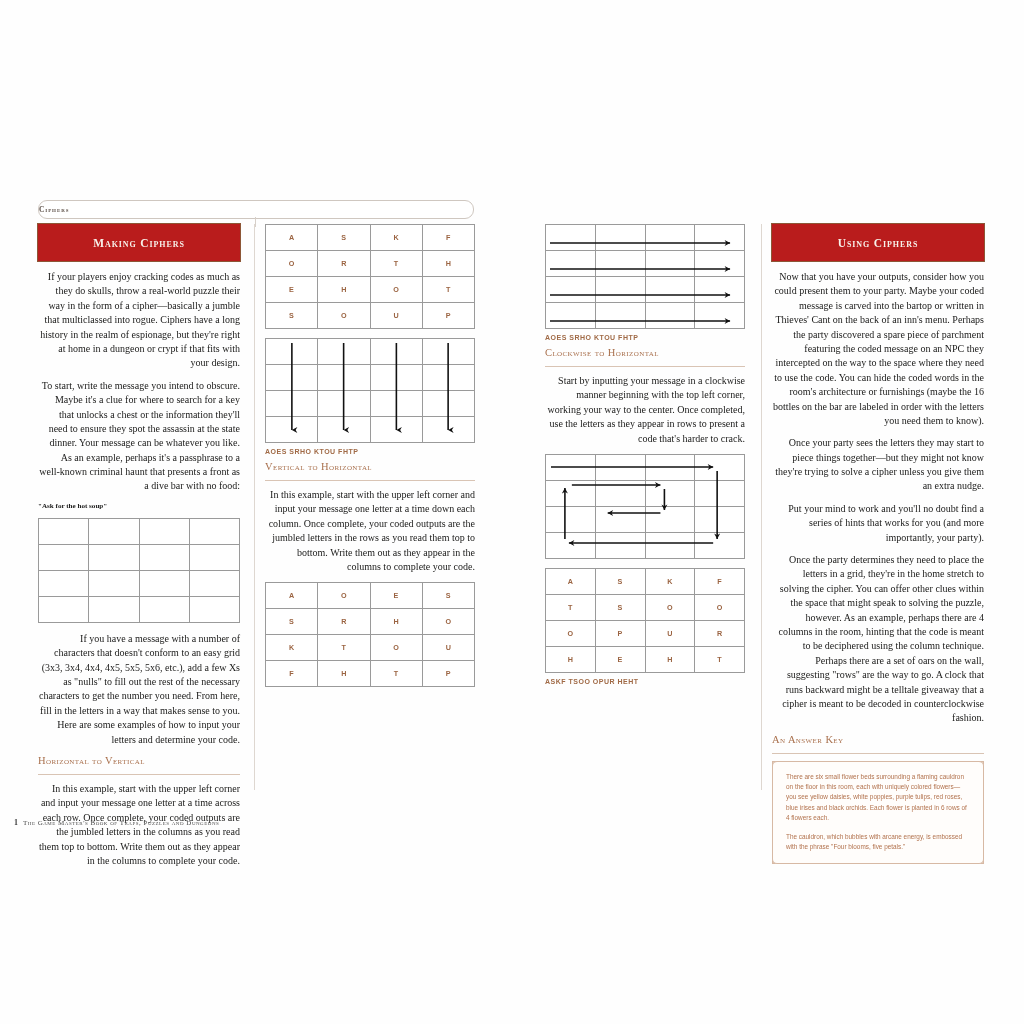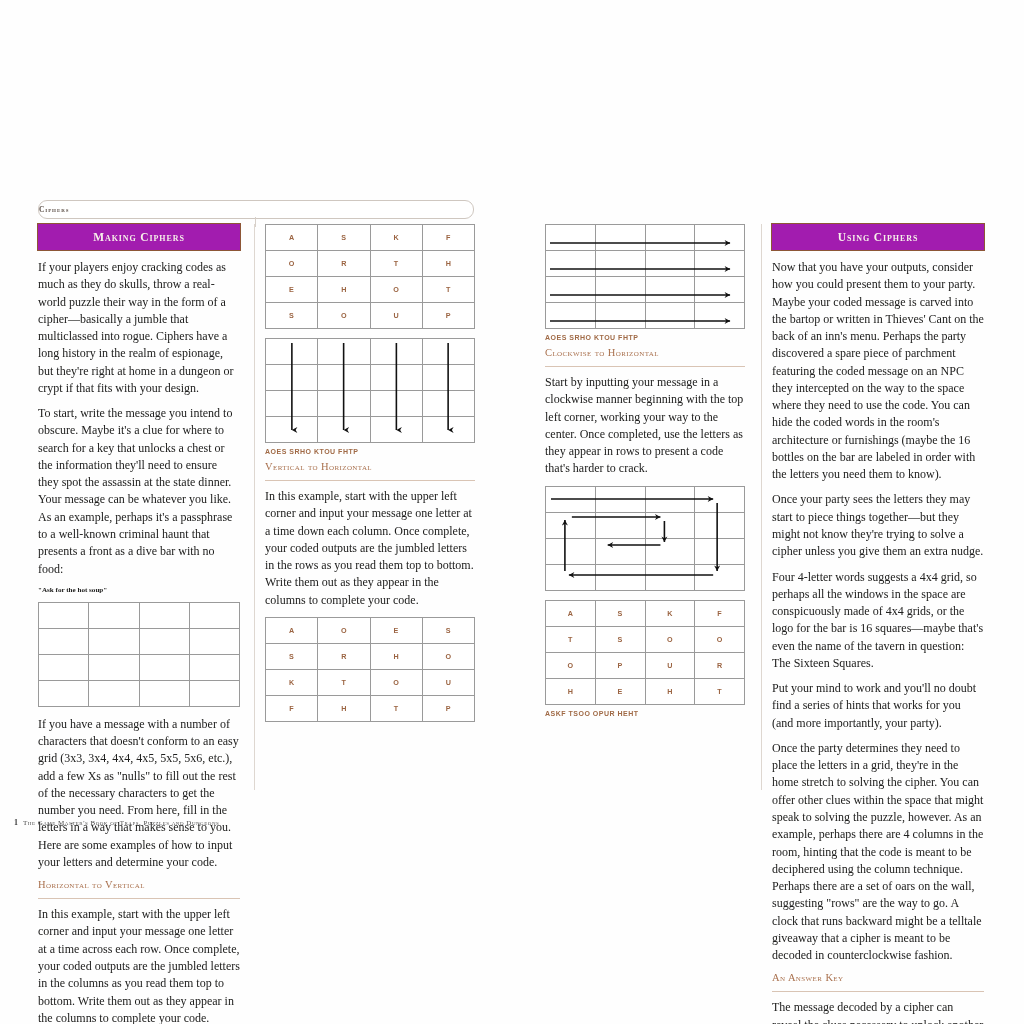--- a/index.html
+++ b/index.html
@@ -36,34 +36,34 @@
   #col2{left:265px;width:210px;}
   #col3{left:545px;width:200px;}
   #col4{left:772px;width:212px;}
 
   .vrule{position:absolute;width:1px;background:#ded7d0;}
   #vrule1{left:254px;top:224px;height:566px;}
   #vrule2{left:761px;top:224px;height:566px;}
 
   
   .banner{
-    height:26px;background:#a21caf;
+    height:37px;background:#b91c1c;
     display:flex;align-items:center;justify-content:center;
     margin-bottom:9px;
     box-shadow:0 0 0 1px #8d5636;
   }
   .banner span{
     color:#f7f1ea;font-variant:small-caps;font-weight:700;
     font-size:11.5px;letter-spacing:.9px;
     font-family:"Liberation Serif", serif;
   }
   
   p.body{
-    font-size:12px;line-height:1.44;margin:0 0 8px 0;
-    text-align:left;color:#20201f;
+    font-size:10px;line-height:1.44;margin:0 0 8px 0;
+    text-align:right;color:#20201f;
     font-family:"Liberation Serif", serif;
   }
   p.quote{
     font-size:7.1px;font-weight:700;margin:0 0 8px 0;color:#20201f;
   }
   
   .subhead{
     font-variant:small-caps;
     font-size:10.5px;letter-spacing:.4px;
     color:#a9704d;
@@ -354,25 +354,23 @@
 
     <div class="codeline">ASKF  TSOO  OPUR  HEHT</div>
   </div>
 
   <div class="col" id="col4">
     <div class="banner">
       <span>Using Ciphers</span>
     </div>
     <p class="body">Now that you have your outputs, consider how you could present them to your party. Maybe your coded message is carved into the bartop or written in Thieves' Cant on the back of an inn's menu. Perhaps the party discovered a spare piece of parchment featuring the coded message on an NPC they intercepted on the way to the space where they need to use the code. You can hide the coded words in the room's architecture or furnishings  (maybe the 16 bottles on the bar are labeled in order with the letters you need them to know).</p>
     <p class="body">Once your party sees the letters they may start to piece things together—but they might not know they're trying to solve a cipher unless you give them an extra nudge.</p>
-    <p class="body">Four 4-letter words suggests a 4x4 grid, so perhaps all the windows in the space are conspicuously made of 4x4 grids, or the logo for the bar is 16 squares—maybe that's even the name of the tavern in question: The Sixteen Squares.</p>
     <p class="body">Put your mind to work and you'll no doubt find a series of hints that works for you (and more importantly, your party).</p>
     <p class="body">Once the party determines they need to place the letters in a grid, they're in the home stretch to solving the cipher. You can offer other clues within the space that might speak to solving the puzzle, however. As an example, perhaps there are 4 columns in the room, hinting that the code is meant to be deciphered using the column technique. Perhaps there are a set of oars on the wall, suggesting "rows" are the way to go. A clock that runs backward might be a telltale giveaway that a cipher is meant to be decoded in counterclockwise fashion.</p>
     <div class="subhead ans">An Answer Key</div>
-    <p class="body">The message decoded by a cipher can reveal the clues necessary to unlock another code or puzzle within a space.</p>
 
     <div id="ansbox">
       <span class="corner c-tl"></span>
       <span class="corner c-tr"></span>
       <span class="corner c-bl"></span>
       <span class="corner c-br"></span>
       <p>There are six small flower beds surrounding a flaming cauldron on the floor in this room, each with uniquely colored flowers— you see yellow daisies, white poppies, purple tulips, red roses, blue irises and black orchids. Each flower is planted in 6 rows of 4 flowers each.</p>
       <p>The cauldron, which bubbles with arcane energy, is embossed with the phrase "Four blooms, five petals."</p>
     </div>
   </div>

